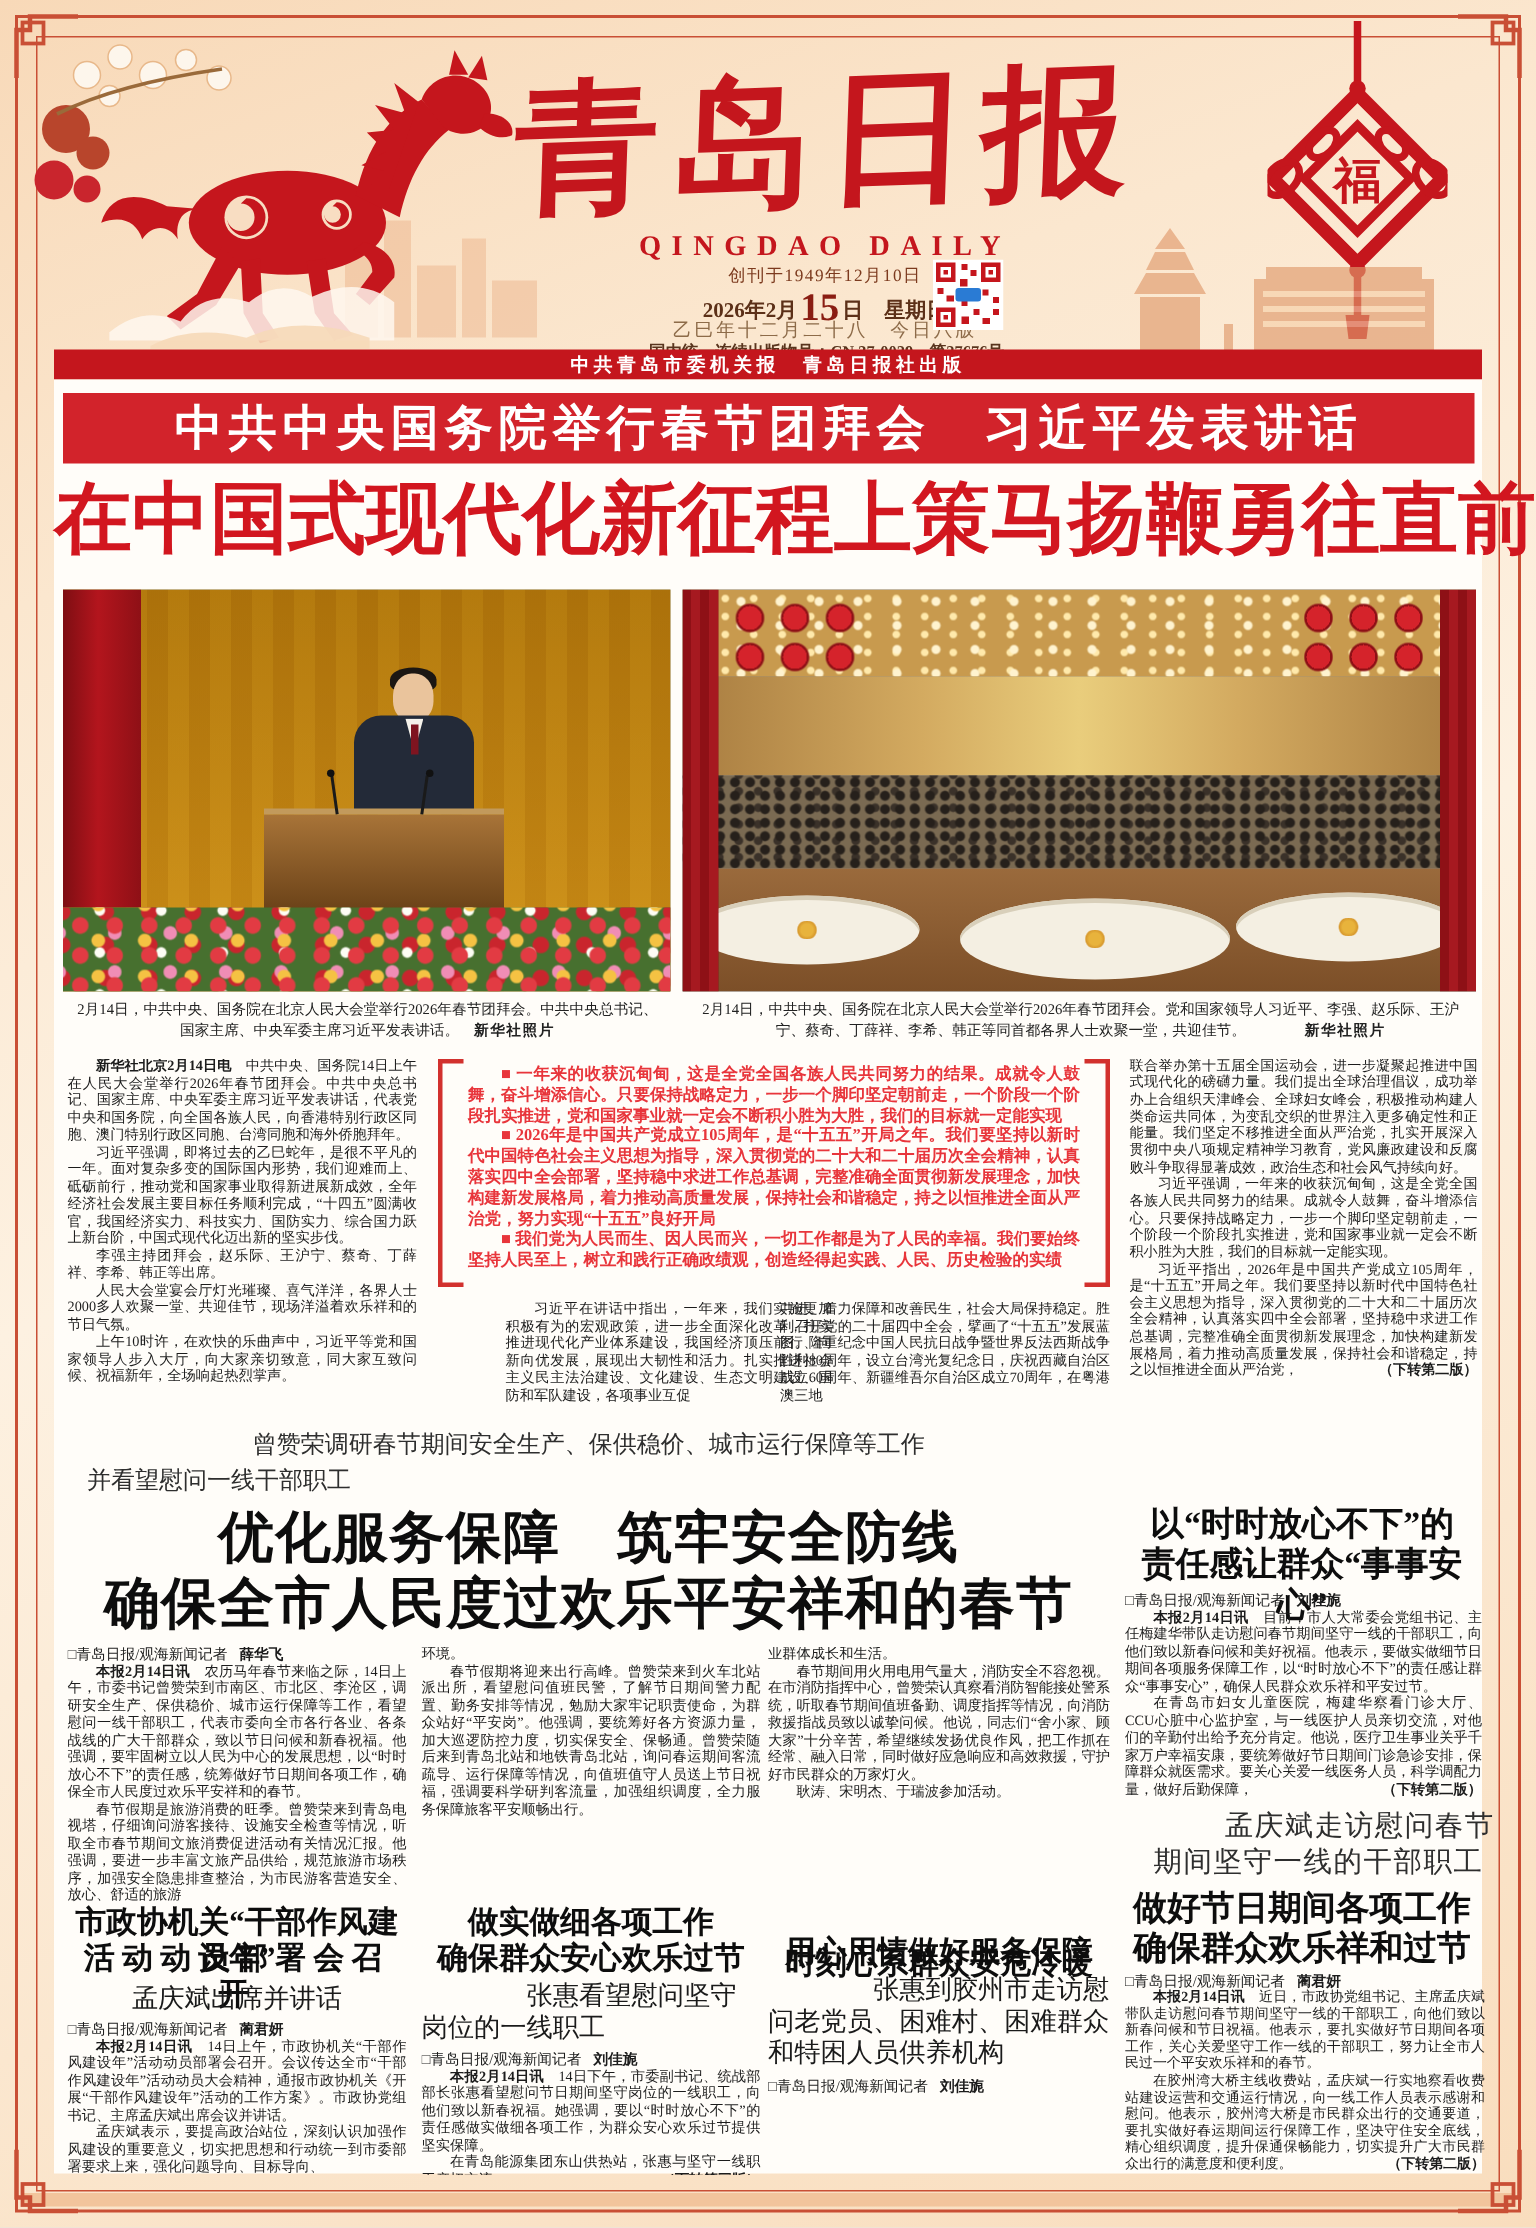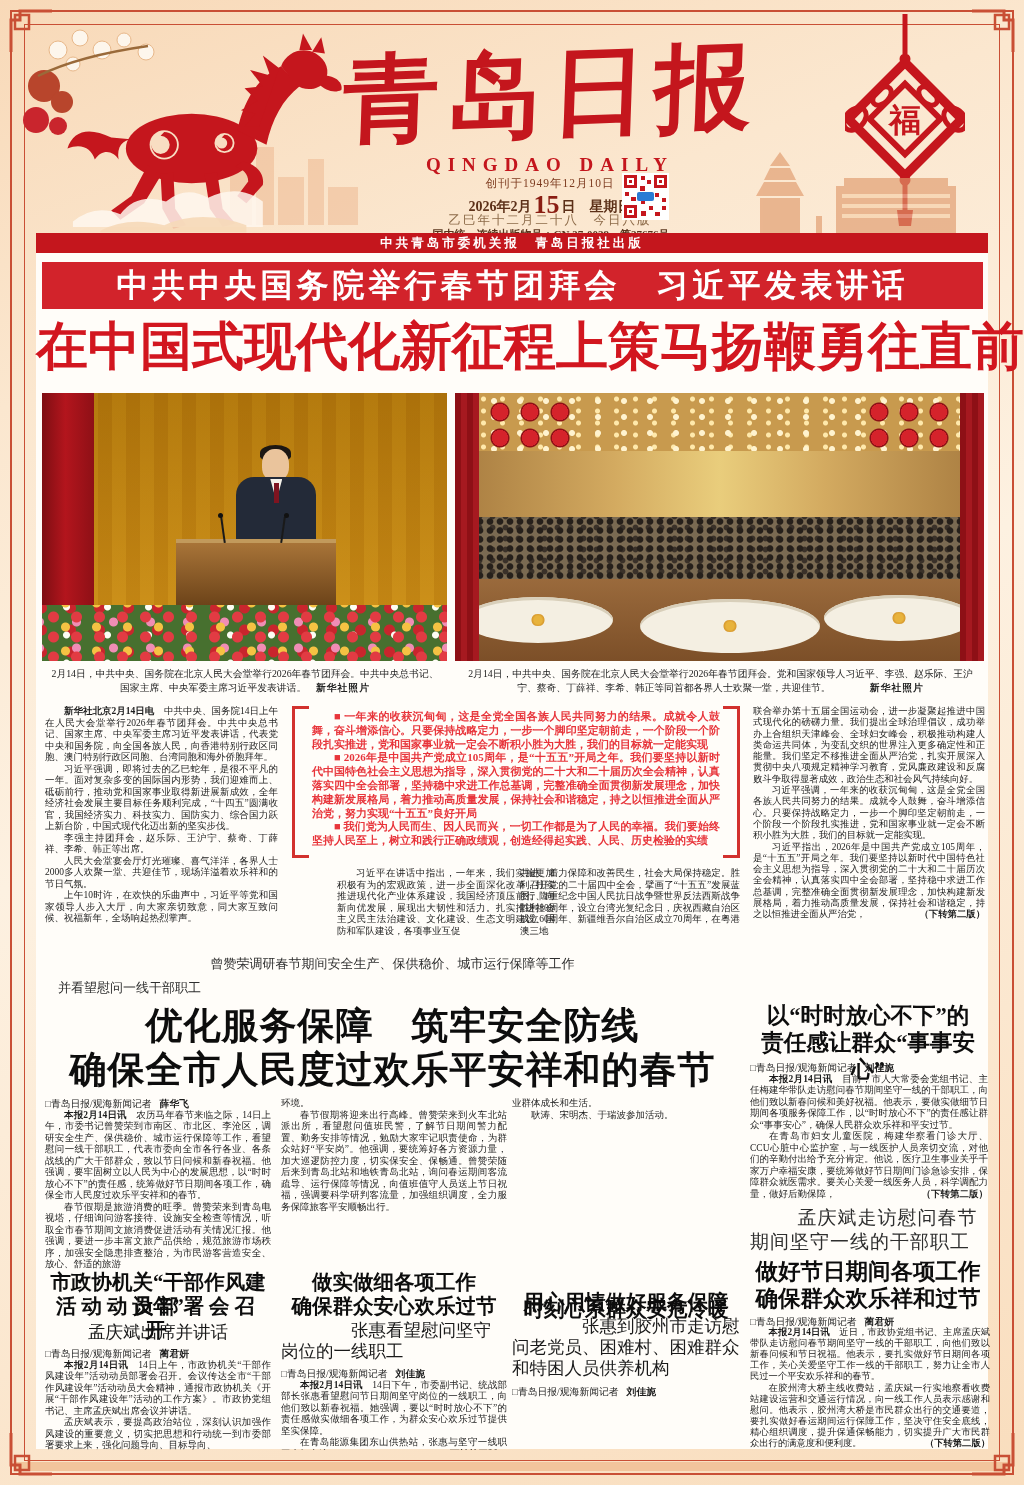--- a/index.html
+++ b/index.html
@@ -40,21 +40,21 @@
   .byline{font-size:9.8px;text-indent:1em;margin:0 0 3px 0;}
   .byline b{margin-left:8px;}
   
   .quote-box{overflow:visible;}
   .qb-brk{position:absolute;top:0;bottom:0;width:14px;}
   .qb-brk.l{left:0;border-left:3px solid #d2312e;border-top:3px solid #d2312e;border-bottom:3px solid #d2312e;}
   .qb-brk.r{right:0;border-right:3px solid #d2312e;border-top:3px solid #d2312e;border-bottom:3px solid #d2312e;}
   .qb-text{position:absolute;left:20px;right:20px;top:4px;color:#e8353b;font-weight:bold;
            font-size:11px;line-height:13.8px;text-align:justify;}
   .qb-text p{margin:0;text-indent:2em;}
-  .sec-kicker{font-size:13px;color:#2e2e2e;line-height:24px;}
+  .sec-kicker{font-size:16px;color:#2e2e2e;line-height:24px;}
   .sec-headline{font-weight:900;color:#0d0d0d;text-align:center;}
   .hl37{font-size:37px;line-height:43px;letter-spacing:1px;}
   .hl21{font-size:20.5px;line-height:24px;}
   .hl23{font-size:22.5px;line-height:27px;}
   .spaced{letter-spacing:5px;}
   .subhead{font-size:17.5px;line-height:21px;color:#1a1a1a;}
   .rk{font-size:19px;line-height:24px;color:#2e2e2e;text-indent:2.5em;text-align:left;letter-spacing:1px;}
   
   .flag-left{position:absolute;left:0;top:0;bottom:56px;width:52px;
              background:linear-gradient(90deg,#7e0e13,#b3151d 45%,#8e1016);}
@@ -345,32 +345,33 @@
     <p class="byline cont"><span>□青岛日报/观海新闻记者</span><b>薛华飞</b></p>
     <p><b>本报2月14日讯　</b><span>农历马年春节来临之际，14日上午，市委书记曾赞荣到市南区、市北区、李沧区，调研安全生产、保供稳价、城市运行保障等工作，看望慰问一线干部职工，代表市委向全市各行各业、各条战线的广大干部群众，致以节日问候和新春祝福。他强调，要牢固树立以人民为中心的发展思想，以“时时放心不下”的责任感，统筹做好节日期间各项工作，确保全市人民度过欢乐平安祥和的春节。</span></p>
     <p>春节假期是旅游消费的旺季。曾赞荣来到青岛电视塔，仔细询问游客接待、设施安全检查等情况，听取全市春节期间文旅消费促进活动有关情况汇报。他强调，要进一步丰富文旅产品供给，规范旅游市场秩序，加强安全隐患排查整治，为市民游客营造安全、放心、舒适的旅游</p>
   </div>
   <div class="body-text abs" style="left:281px;top:1098px;width:226px;height:194px;">
     <p class="cont">环境。</p>
     <p>春节假期将迎来出行高峰。曾赞荣来到火车北站派出所，看望慰问值班民警，了解节日期间警力配置、勤务安排等情况，勉励大家牢记职责使命，为群众站好“平安岗”。他强调，要统筹好各方资源力量，加大巡逻防控力度，切实保安全、保畅通。曾赞荣随后来到青岛北站和地铁青岛北站，询问春运期间客流疏导、运行保障等情况，向值班值守人员送上节日祝福，强调要科学研判客流量，加强组织调度，全力服务保障旅客平安顺畅出行。</p>
   </div>
   <div class="body-text abs" style="left:512px;top:1098px;width:228px;height:194px;">
     <p class="cont">业群体成长和生活。</p>
+    <p>春节期间用火用电用气量大，消防安全不容忽视。在市消防指挥中心，曾赞荣认真察看消防智能接处警系统，听取春节期间值班备勤、调度指挥等情况，向消防救援指战员致以诚挚问候。他说，同志们“舍小家、顾大家”十分辛苦，希望继续发扬优良作风，把工作抓在经常、融入日常，同时做好应急响应和高效救援，守护好市民群众的万家灯火。</p>
     <p>耿涛、宋明杰、于瑞波参加活动。</p>
   </div>
 
   <div class="sec-headline hl23 abs" style="left:748px;top:1002px;width:240px;">以“时时放心不下”的</div>
   <div class="sec-headline hl23 abs" style="left:748px;top:1029px;width:240px;">责任感让群众“事事安心”</div>
   <div class="body-text abs" style="left:750px;top:1062px;width:238px;height:138px;">
     <p class="byline cont"><span>□青岛日报/观海新闻记者</span><b>刘佳旎</b></p>
     <p><b>本报2月14日讯　</b><span>目前，市人大常委会党组书记、主任梅建华带队走访慰问春节期间坚守一线的干部职工，向他们致以新春问候和美好祝福。他表示，要做实做细节日期间各项服务保障工作，以“时时放心不下”的责任感让群众“事事安心”，确保人民群众欢乐祥和平安过节。</span></p>
     <p><span>在青岛市妇女儿童医院，梅建华察看门诊大厅、CCU心脏中心监护室，与一线医护人员亲切交流，对他们的辛勤付出给予充分肯定。他说，医疗卫生事业关乎千家万户幸福安康，要统筹做好节日期间门诊急诊安排，保障群众就医需求。要关心关爱一线医务人员，科学调配力量，做好后勤保障，</span><span class="jump">（下转第二版）</span></p>
   </div>
 
-  <div class="rk abs" style="left:750px;top:1206px;width:238px;">孟庆斌走访慰问春节期间坚守一线的干部职工</div>
+  <div class="rk abs" style="left:769px;top:1206px;width:238px;">孟庆斌走访慰问春节期间坚守一线的干部职工</div>
   <div class="sec-headline hl23 abs" style="left:748px;top:1258px;width:240px;">做好节日期间各项工作</div>
   <div class="sec-headline hl23 abs" style="left:748px;top:1285px;width:240px;">确保群众欢乐祥和过节</div>
   <div class="body-text abs" style="left:750px;top:1316px;width:240px;height:134px;font-size:9.3px;line-height:11.1px;">
     <p class="byline cont"><span>□青岛日报/观海新闻记者</span><b>蔺君妍</b></p>
     <p><b>本报2月14日讯　</b><span>近日，市政协党组书记、主席孟庆斌带队走访慰问春节期间坚守一线的干部职工，向他们致以新春问候和节日祝福。他表示，要扎实做好节日期间各项工作，关心关爱坚守工作一线的干部职工，努力让全市人民过一个平安欢乐祥和的春节。</span></p>
     <p><span>在胶州湾大桥主线收费站，孟庆斌一行实地察看收费站建设运营和交通运行情况，向一线工作人员表示感谢和慰问。他表示，胶州湾大桥是市民群众出行的交通要道，要扎实做好春运期间运行保障工作，坚决守住安全底线，精心组织调度，提升保通保畅能力，切实提升广大市民群众出行的满意度和便利度。</span><span class="jump">（下转第二版）</span></p>
   </div>
 
   <div class="sec-headline hl21 abs" style="left:45px;top:1270px;width:226px;">市政协机关“干部作风建设年”</div>
   <div class="sec-headline hl21 spaced abs" style="left:45px;top:1294px;width:226px;">活动动员部署会召开</div>

